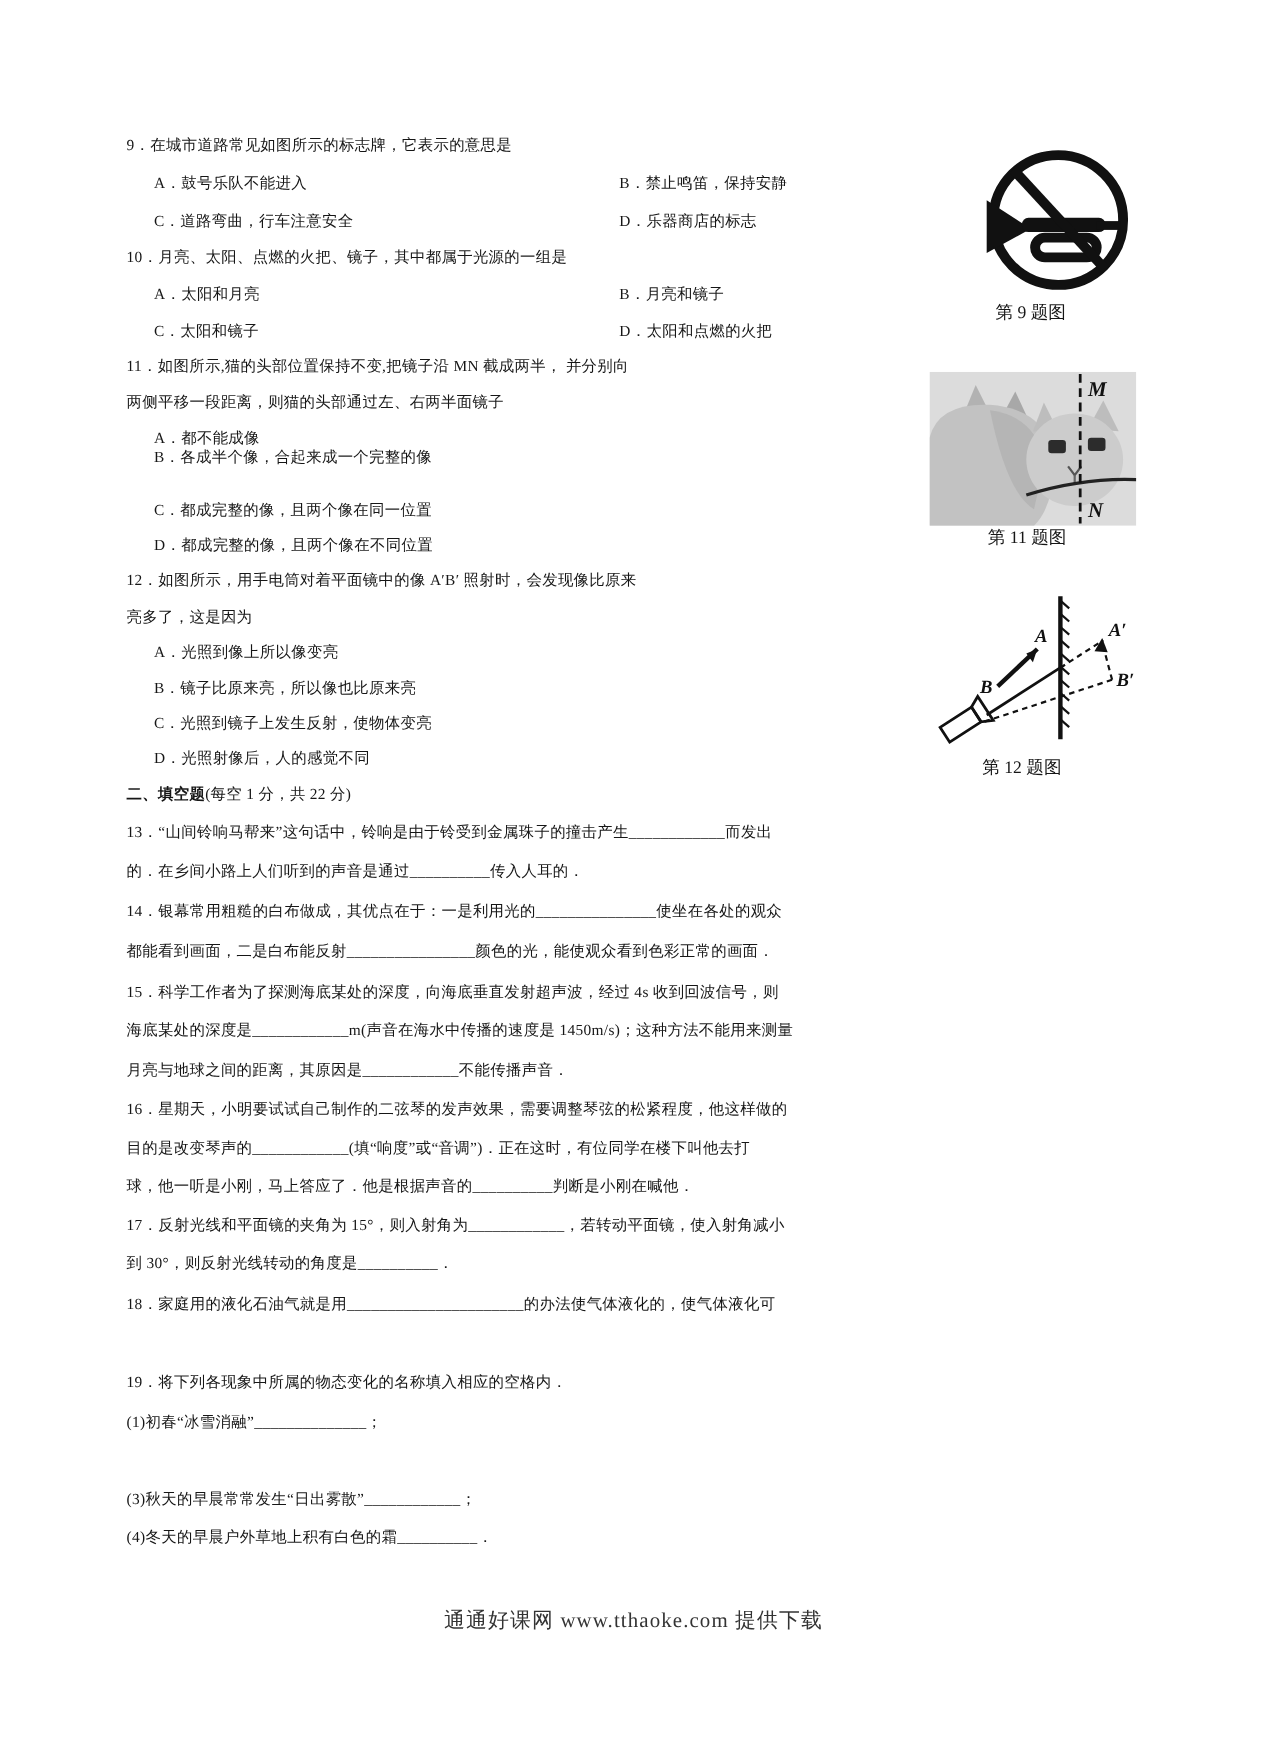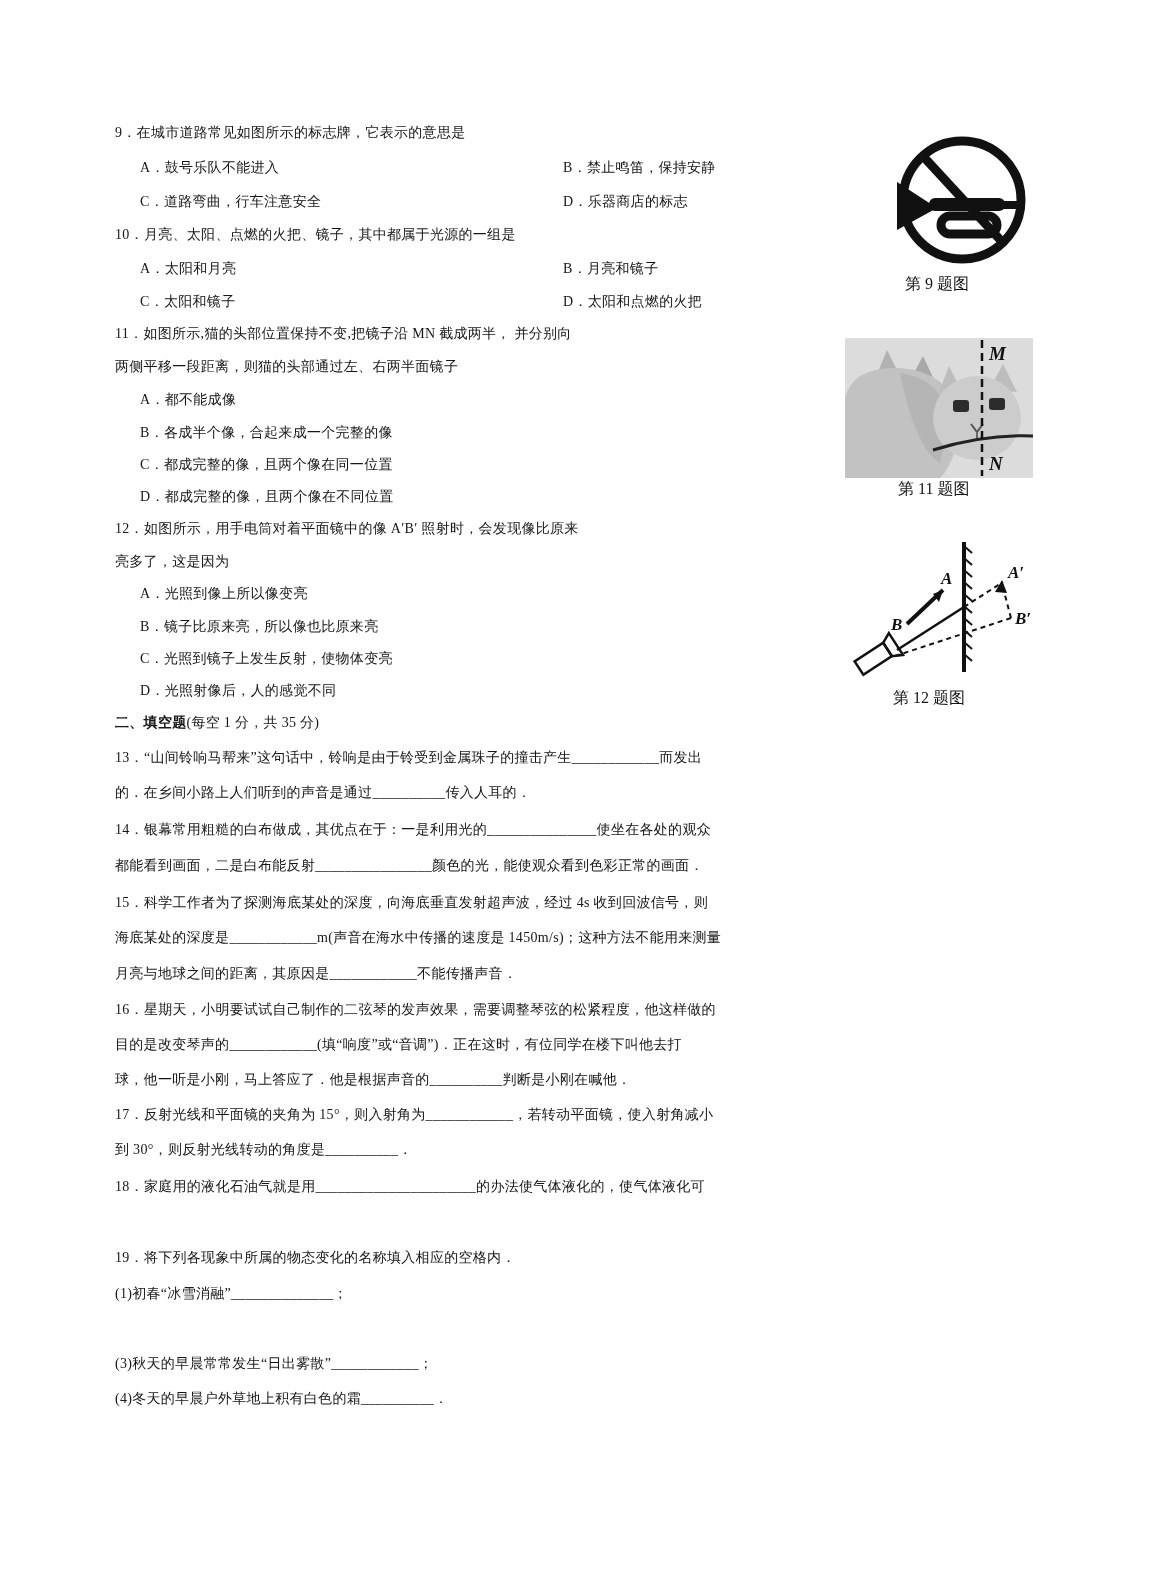--- a/index.html
+++ b/index.html
@@ -54,21 +54,21 @@
 
   <div class="line" style="top:222px">10．月亮、太阳、点燃的火把、镜子，其中都属于光源的一组是</div>
   <div class="line optL" style="top:256px">A．太阳和月亮</div>
   <div class="line optR" style="top:256px">B．月亮和镜子</div>
   <div class="line optL" style="top:289px">C．太阳和镜子</div>
   <div class="line optR" style="top:289px">D．太阳和点燃的火把</div>
 
   <div class="line" style="top:321px">11．如图所示,猫的头部位置保持不变,把镜子沿 MN 截成两半， 并分别向</div>
   <div class="line" style="top:354px">两侧平移一段距离，则猫的头部通过左、右两半面镜子</div>
   <div class="line optL" style="top:387px">A．都不能成像</div>
-  <div class="line optL" style="top:420px">B．各成半个像，合起来成一个完整的像</div>
+  <div class="line optL" style="top:404px">B．各成半个像，合起来成一个完整的像</div>
   <div class="line optL" style="top:452px">C．都成完整的像，且两个像在同一位置</div>
   <div class="line optL" style="top:484px">D．都成完整的像，且两个像在不同位置</div>
 
   <div class="fig" style="top:338px;left:845px">
     <svg width="188" height="140" viewBox="0 0 188 140">
       <rect x="0" y="0" width="188" height="140" fill="#dcdcdc"></rect>
 
       <polygon points="42,12 58,44 28,46" fill="#b2b2b2"></polygon>
       <polygon points="78,18 92,48 62,48" fill="#a8a8a8"></polygon>
       <path d="M0,60 Q8,28 55,30 Q105,34 112,75 Q115,120 95,140 L0,140 Z" fill="#c2c2c2"></path>
@@ -133,21 +133,21 @@
       <polygon points="157,48 150,60 162,61" fill="#111"></polygon>
       <text x="96" y="52" font-size="17" font-style="italic" font-weight="bold" fill="#111">A</text>
       <text x="46" y="98" font-size="17" font-style="italic" font-weight="bold" fill="#111">B</text>
       <text x="163" y="46" font-size="17" font-style="italic" font-weight="bold" fill="#111">A′</text>
       <text x="170" y="92" font-size="17" font-style="italic" font-weight="bold" fill="#111">B′</text>
     </svg>
   </div>
   <div class="caption" style="top:688px;left:893px">第 12 题图</div>
 
   <div class="line" style="top:710px">
-    <span class="sec-title">二、填空题</span><span class="sec-rest">(每空 1 分，共 35 分)</span>
+    <span class="sec-title">二、填空题</span><span class="sec-rest">(每空 1 分，共 22 分)</span>
   </div>
 
   <div class="line" style="top:745px">13．“山间铃响马帮来”这句话中，铃响是由于铃受到金属珠子的撞击产生____________而发出</div>
   <div class="line" style="top:780px">的．在乡间小路上人们听到的声音是通过__________传入人耳的．</div>
 
   <div class="line" style="top:817px">14．银幕常用粗糙的白布做成，其优点在于：一是利用光的_______________使坐在各处的观众</div>
   <div class="line" style="top:853px">都能看到画面，二是白布能反射________________颜色的光，能使观众看到色彩正常的画面．</div>
 
   <div class="line" style="top:890px">15．科学工作者为了探测海底某处的深度，向海底垂直发射超声波，经过 4s 收到回波信号，则</div>
   <div class="line" style="top:925px">海底某处的深度是____________m(声音在海水中传播的速度是 1450m/s)；这种方法不能用来测量</div>
@@ -160,14 +160,15 @@
   <div class="line" style="top:1102px">17．反射光线和平面镜的夹角为 15°，则入射角为____________，若转动平面镜，使入射角减小</div>
   <div class="line" style="top:1137px">到 30°，则反射光线转动的角度是__________．</div>
 
   <div class="line" style="top:1174px">18．家庭用的液化石油气就是用______________________的办法使气体液化的，使气体液化可</div>
 
   <div class="line" style="top:1245px">19．将下列各现象中所属的物态变化的名称填入相应的空格内．</div>
   <div class="line" style="top:1281px">(1)初春“冰雪消融”______________；</div>
   <div class="line" style="top:1351px">(3)秋天的早晨常常发生“日出雾散”____________；</div>
   <div class="line" style="top:1386px">(4)冬天的早晨户外草地上积有白色的霜__________．</div>
 
+  <div class="footer">通通好课网  www.tthaoke.com  提供下载</div>
 
 </div>
 
 </body></html>

